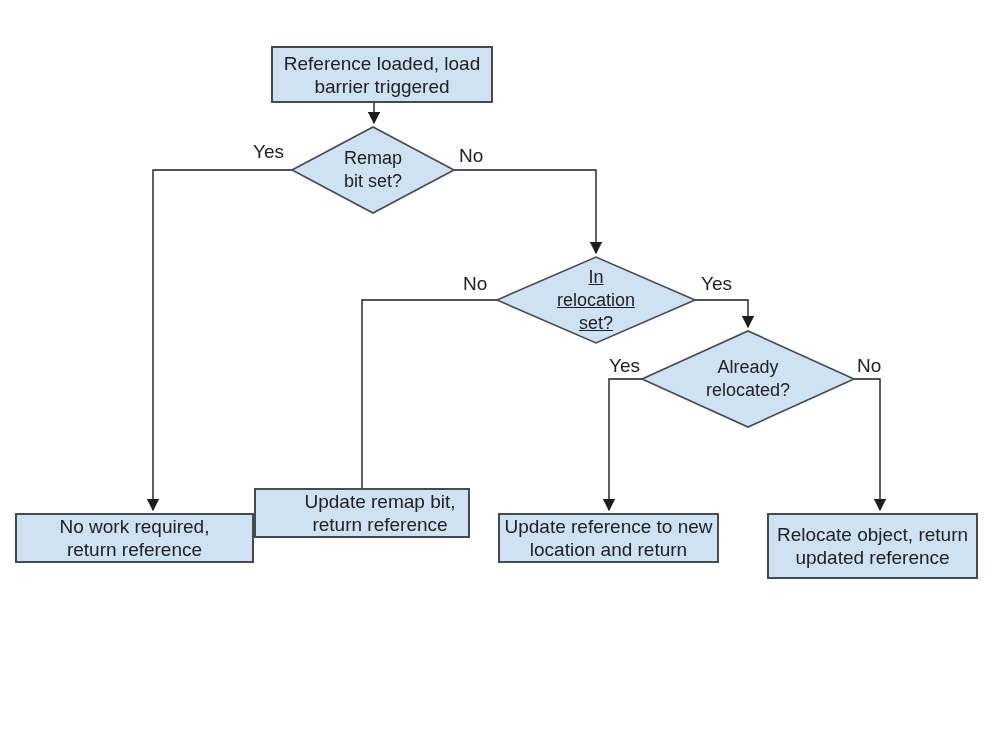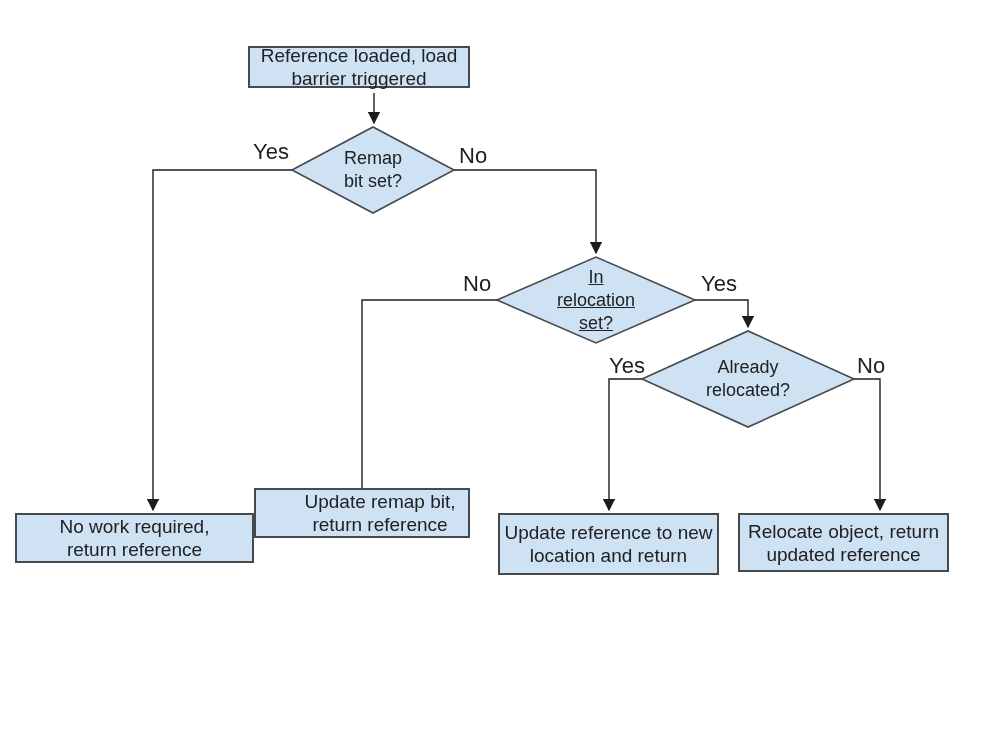--- a/index.html
+++ b/index.html
@@ -54,21 +54,21 @@
     align-items: center;
     justify-content: center;
     text-align: center;
     font-size: 18px;
     line-height: 23px;
     white-space: pre-line;
     pointer-events: none;
   }
   .edge-label {
     position: absolute;
-    font-size: 22px;
+    font-size: 19px;
     line-height: 22px;
     white-space: nowrap;
   }
 </style>
 </head>
 <body>
 
 <div class="canvas">
 
   <svg class="wires" viewBox="0 0 1000 750" xmlns="http://www.w3.org/2000/svg">
@@ -84,21 +84,21 @@
     <polyline points="497,300 362,300 362,510" marker-end="url(#arrow)"></polyline>
     <polyline points="695,300 748,300 748,327" marker-end="url(#arrow)"></polyline>
     <polyline points="642,379 609,379 609,510" marker-end="url(#arrow)"></polyline>
     <polyline points="854,379 880,379 880,510" marker-end="url(#arrow)"></polyline>
 
     <polygon class="diamond" points="292,170 373,127 454,170 373,213"></polygon>
     <polygon class="diamond" points="497,300 596,257 695,300 596,343"></polygon>
     <polygon class="diamond" points="642,379 748,331 854,379 748,427"></polygon>
   </svg>
 
-  <div class="node-rect" style="left:248px; top:46px; width:222px; height:42px;">
+  <div class="node-rect" style="left:271px; top:46px; width:222px; height:57px;">
     <span>Reference loaded, load
 barrier triggered</span>
   </div>
 
   <div class="diamond-label" style="left:303px; top:133px; width:140px; height:74px;">
     <span>Remap
 bit set?</span>
   </div>
   <div class="diamond-label" style="left:506px; top:263px; width:180px; height:74px;text-decoration:underline;">
     <span>In
@@ -118,22 +118,22 @@
   <span class="edge-label" style="left:857px; top:355px;">No</span>
 
   <div class="node-rect" style="left:15px; top:513px; width:239px; height:50px;">
     <span>No work required,
 return reference</span>
   </div>
   <div class="node-rect" style="left:254px; top:488px; width:216px; height:50px;padding-left:36px;">
     <span>Update remap bit,
 return reference</span>
   </div>
-  <div class="node-rect" style="left:498px; top:513px; width:221px; height:62px;">
+  <div class="node-rect" style="left:498px; top:513px; width:221px; height:50px;">
     <span>Update reference to new
 location and return</span>
   </div>
-  <div class="node-rect" style="left:738px; top:513px; width:211px; height:59px;">
+  <div class="node-rect" style="left:767px; top:513px; width:211px; height:66px;">
     <span>Relocate object, return
 updated reference</span>
   </div>
 
 </div>
 
 </body></html>

